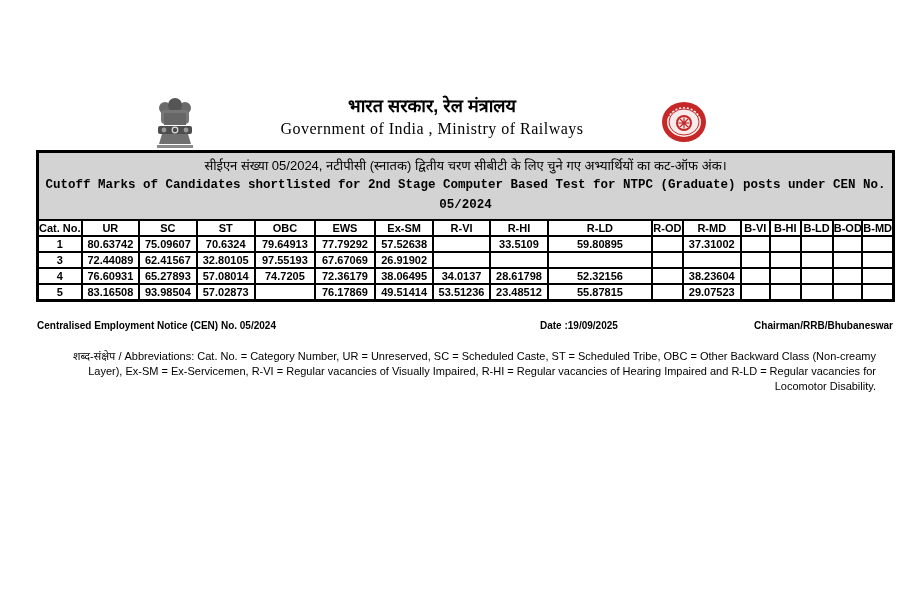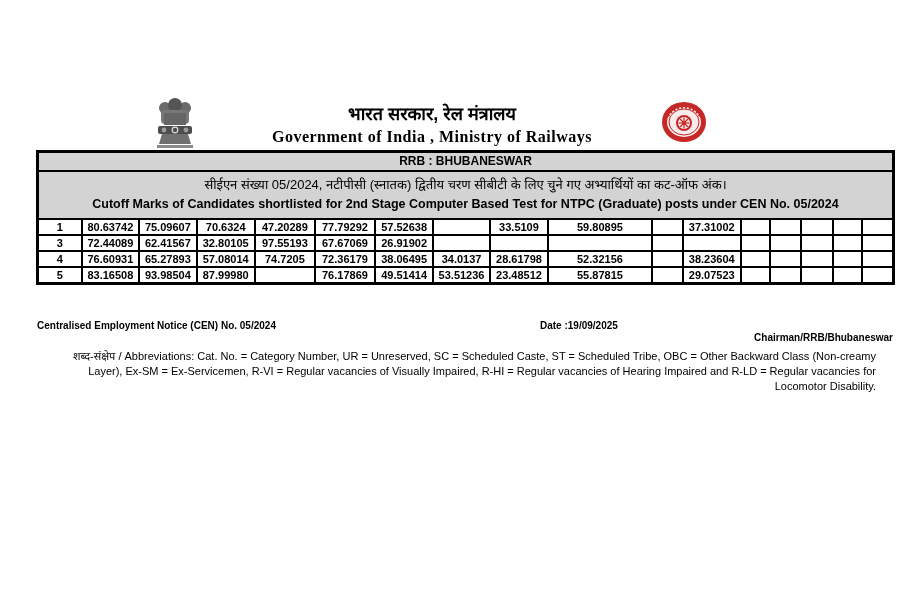--- a/index.html
+++ b/index.html
@@ -3,49 +3,49 @@
 <meta charset="utf-8">
 <style>
   * { margin: 0; padding: 0; box-sizing: border-box; }
   html, body { width: 910px; height: 601px; background: #ffffff; overflow: hidden; }
   body { font-family: "Liberation Sans", sans-serif; color: #000; }
   .page { position: relative; width: 910px; height: 601px; background: #fff; }
 
   
   .letterhead { position: absolute; left: 0; top: 94px; width: 910px; height: 56px; }
   .emblem { position: absolute; left: 152px; top: 2px; width: 46px; height: 56px; }
-  .ministry-block { position: absolute; left: 222px; top: 8px; width: 420px; text-align: center; }
+  .ministry-block { position: absolute; left: 222px; top: 0; width: 420px; text-align: center; }
   .ministry-hindi { font-size: 18px; font-weight: bold; line-height: 24px; font-family: "Liberation Sans", sans-serif; }
-  .ministry-english { font-size: 16px; font-weight: bold; line-height: 22px; font-family: "Liberation Serif", serif; letter-spacing: 0.5px; }
+  .ministry-english { font-size: 16px; font-weight: normal; line-height: 22px; font-family: "Liberation Serif", serif; letter-spacing: 0.5px; }
   .rail-logo { position: absolute; left: 660px; top: 6px; width: 48px; height: 44px; }
 
   
   .notice-box { position: absolute; left: 36px; top: 150px; width: 859px; border: 3px solid #000; background: #fff; }
   .band { background: #d3d3d3; text-align: center; }
   .band-name { border-bottom: 2px solid #000; font-weight: bold; font-size: 12px; padding: 1px 0 2px; }
   .band-sub { border-bottom: 2px solid #000; padding: 3px 0 4px; }
   .sub-hindi { font-weight: normal; font-size: 13px; line-height: 19px; }
-  .sub-english { font-weight: bold; font-size: 12.5px; line-height: 20px; }
+  .sub-english { font-weight: bold; font-size: 12.5px; line-height: 20px; font-family: Liberation Mono, monospace; }
 
   
   table.cutoff { width: 100%; border-collapse: collapse; table-layout: fixed; }
   table.cutoff th, table.cutoff td {
     border: 2px solid #000; font-weight: bold; text-align: center;
     font-size: 11px; padding: 1px 0; height: 15px; overflow: hidden; white-space: nowrap;
   }
   table.cutoff tr > *:first-child { border-left: none; }
   table.cutoff tr > *:last-child { border-right: none; }
   table.cutoff tr:first-child > * { border-top: none; }
   table.cutoff tr:last-child > * { border-bottom: none; }
 
   
   .footer-line { position: absolute; left: 36px; top: 320px; width: 859px; height: 14px; font-size: 10px; font-weight: bold; }
   .footer-cen { position: absolute; left: 1px; top: 0; }
   .footer-date { position: absolute; left: 504px; top: 0; }
-  .footer-sign { position: absolute; right: 2px; top: 12px; }
+  .footer-sign { position: absolute; right: 2px; top: 0; }
 
   
   .abbrev { position: absolute; left: 36px; top: 349px; width: 840px; font-size: 11px; line-height: 15px; text-align: right; }
 </style>
 </head>
 <body>
 
 <div class="page">
 
   <div class="letterhead">
@@ -87,21 +87,20 @@
           <line x1="20" y1="19" x2="28" y2="27"></line>
           <line x1="28" y1="19" x2="20" y2="27"></line>
         </g>
         <circle cx="24" cy="23" r="1.8" fill="#c62828"></circle>
         <path d="M8 16 A18 16 0 0 1 40 16" fill="none" stroke="#c62828" stroke-width="2.5" stroke-dasharray="2 2"></path>
       </svg>
     </span>
   </div>
 
   <div class="notice-box">
-    <div class="band band-name">RRB : BHUBANESWAR</div>
     <div class="band band-sub">
       <div class="sub-hindi">सीईएन संख्या 05/2024, नटीपीसी (स्नातक) द्वितीय चरण सीबीटी के लिए चुने गए अभ्यार्थियों का कट-ऑफ अंक।</div>
       <div class="sub-english">Cutoff Marks of Candidates shortlisted for 2nd Stage Computer Based Test for NTPC (Graduate) posts  under CEN No. 05/2024</div>
     </div>
     <table class="cutoff">
       <colgroup>
           <col style="width: 4.9%;">
           <col style="width: 6.6%;">
           <col style="width: 6.6%;">
           <col style="width: 6.7%;">
@@ -114,25 +113,44 @@
           <col style="width: 3.6%;">
           <col style="width: 6.6%;">
           <col style="width: 3.4%;">
           <col style="width: 3.5%;">
           <col style="width: 3.7%;">
           <col style="width: 3.4%;">
           <col style="width: 3.4%;">
         </colgroup>
       <tbody>
           <tr>
+            <th>Cat. No.</th>
+            <th>UR</th>
+            <th>SC</th>
+            <th>ST</th>
+            <th>OBC</th>
+            <th>EWS</th>
+            <th>Ex-SM</th>
+            <th>R-VI</th>
+            <th>R-HI</th>
+            <th>R-LD</th>
+            <th>R-OD</th>
+            <th>R-MD</th>
+            <th>B-VI</th>
+            <th>B-HI</th>
+            <th>B-LD</th>
+            <th>B-OD</th>
+            <th>B-MD</th>
+          </tr>
+          <tr>
             <td>1</td>
             <td>80.63742</td>
             <td>75.09607</td>
             <td>70.6324</td>
-            <td>47.20289</td>
+            <td>79.64913</td>
             <td>77.79292</td>
             <td>57.52638</td>
             <td></td>
             <td>33.5109</td>
             <td>59.80895</td>
             <td></td>
             <td>37.31002</td>
             <td></td>
             <td></td>
             <td></td>
@@ -174,21 +192,21 @@
             <td></td>
             <td></td>
             <td></td>
             <td></td>
             <td></td>
           </tr>
           <tr>
             <td>5</td>
             <td>83.16508</td>
             <td>93.98504</td>
-            <td>87.99980</td>
+            <td>57.02873</td>
             <td></td>
             <td>76.17869</td>
             <td>49.51414</td>
             <td>53.51236</td>
             <td>23.48512</td>
             <td>55.87815</td>
             <td></td>
             <td>29.07523</td>
             <td></td>
             <td></td>

